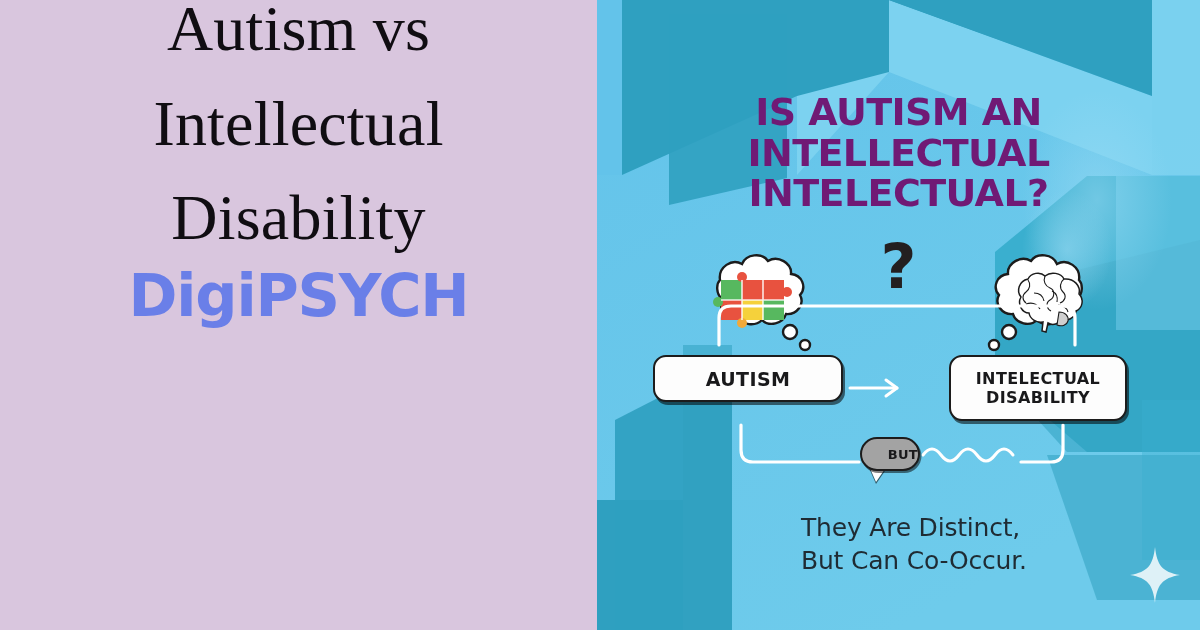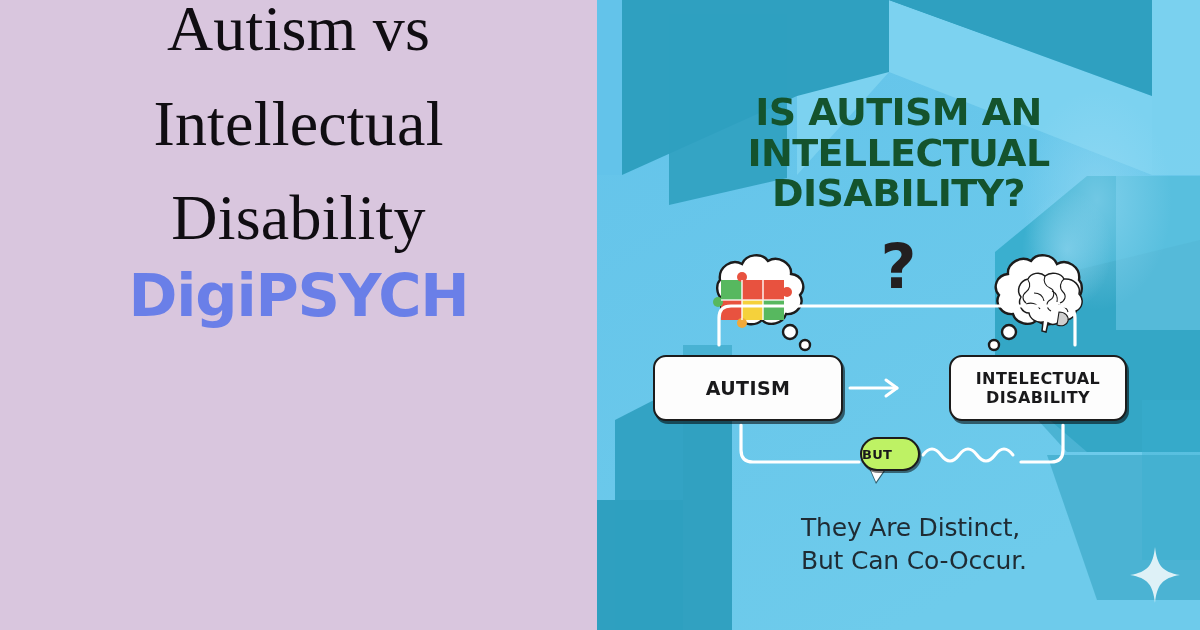--- a/index.html
+++ b/index.html
@@ -55,21 +55,21 @@
 
   .headline {
     position: absolute;
     top: 92px; left: 0; right: 0;
     text-align: center;
     font-family: "DejaVu Sans", "Liberation Sans", sans-serif;
     font-weight: 700;
     font-size: 38px;
     line-height: 1.07;
     letter-spacing: -0.6px;
-    color: #14532d;
+    color: #701a75;
     padding: 0 28px;
   }
   .headline span { display: block; }
 
   .qmark {
     position: absolute;
     left: 0; right: 0; top: 236px;
     text-align: center;
     font-family: "DejaVu Sans", "Liberation Sans", sans-serif;
     font-weight: 700;
@@ -91,34 +91,34 @@
     border: 2.5px solid #1c1c1c;
     border-radius: 13px;
     box-shadow: 2px 3px 0 rgba(0,0,0,0.55);
     display: flex; align-items: center; justify-content: center;
     font-family: "DejaVu Sans", "Liberation Sans", sans-serif;
     font-weight: 700;
     color: #19191b;
     text-align: center;
     letter-spacing: 0.4px;
   }
-  .tbox.autism { left: 56px; top: 355px; width: 190px; height: 66px; font-size: 19px; }
+  .tbox.autism { left: 56px; top: 355px; width: 190px; height: 47px; font-size: 19px; }
   .tbox.idis  { left: 352px; top: 355px; width: 178px; height: 66px; font-size: 16px; line-height: 1.2; }
 
   .connector { position: absolute; left: 0; top: 0; width: 603px; height: 630px; pointer-events: none; }
   .connector svg { width: 100%; height: 100%; display: block; }
 
   .but-bubble {
     position: absolute;
     left: 263px; top: 437px;
     width: 60px; height: 34px;
-    background: #bef264;
+    background: #a3a3a3;
     border: 2.3px solid #1c1c1c;
     border-radius: 17px;
-    display: flex; align-items: center; justify-content: flex-start;
+    display: flex; align-items: center; justify-content: flex-end;
     font-family: "DejaVu Sans", "Liberation Sans", sans-serif;
     font-weight: 700; font-size: 13px;
     color: #19191b;
     box-shadow: 1.5px 2px 0 rgba(0,0,0,0.5);
     letter-spacing: 0.3px;
   }
   .but-tail {
     position: absolute;
     left: 272px; top: 466px;
     width: 0; height: 0;
@@ -201,21 +201,21 @@
         <ellipse cx="500" cy="200" rx="75" ry="110" fill="url(#ghost)"></ellipse>
         <ellipse cx="470" cy="250" rx="45" ry="60" fill="url(#ghost)"></ellipse>
       </svg>
     </div>
 
     <div class="content">
 
       <div class="headline">
         <span>IS AUTISM AN</span>
         <span>INTELLECTUAL</span>
-        <span>DISABILITY?</span>
+        <span>INTELECTUAL?</span>
       </div>
 
       <div class="qmark">?</div>
 
       <div class="bubble-wrap left-bubble">
         <svg viewBox="0 0 130 110">
           <g stroke="#1c1c1c" stroke-width="2.4">
             <path fill="#ffffff" d="M33 36c-2-13 12-22 22-16 4-10 20-12 26-3 10-6 24 2 23 13 11 1 16 13 9 21 5 9-3 20-14 19-3 10-17 13-24 6-7 7-20 5-24-3-11 2-20-8-16-18-6-5-6-15-2-19z"></path>
             <circle fill="#ffffff" cx="103" cy="88" r="7"></circle>
             <circle fill="#ffffff" cx="118" cy="101" r="5"></circle>

